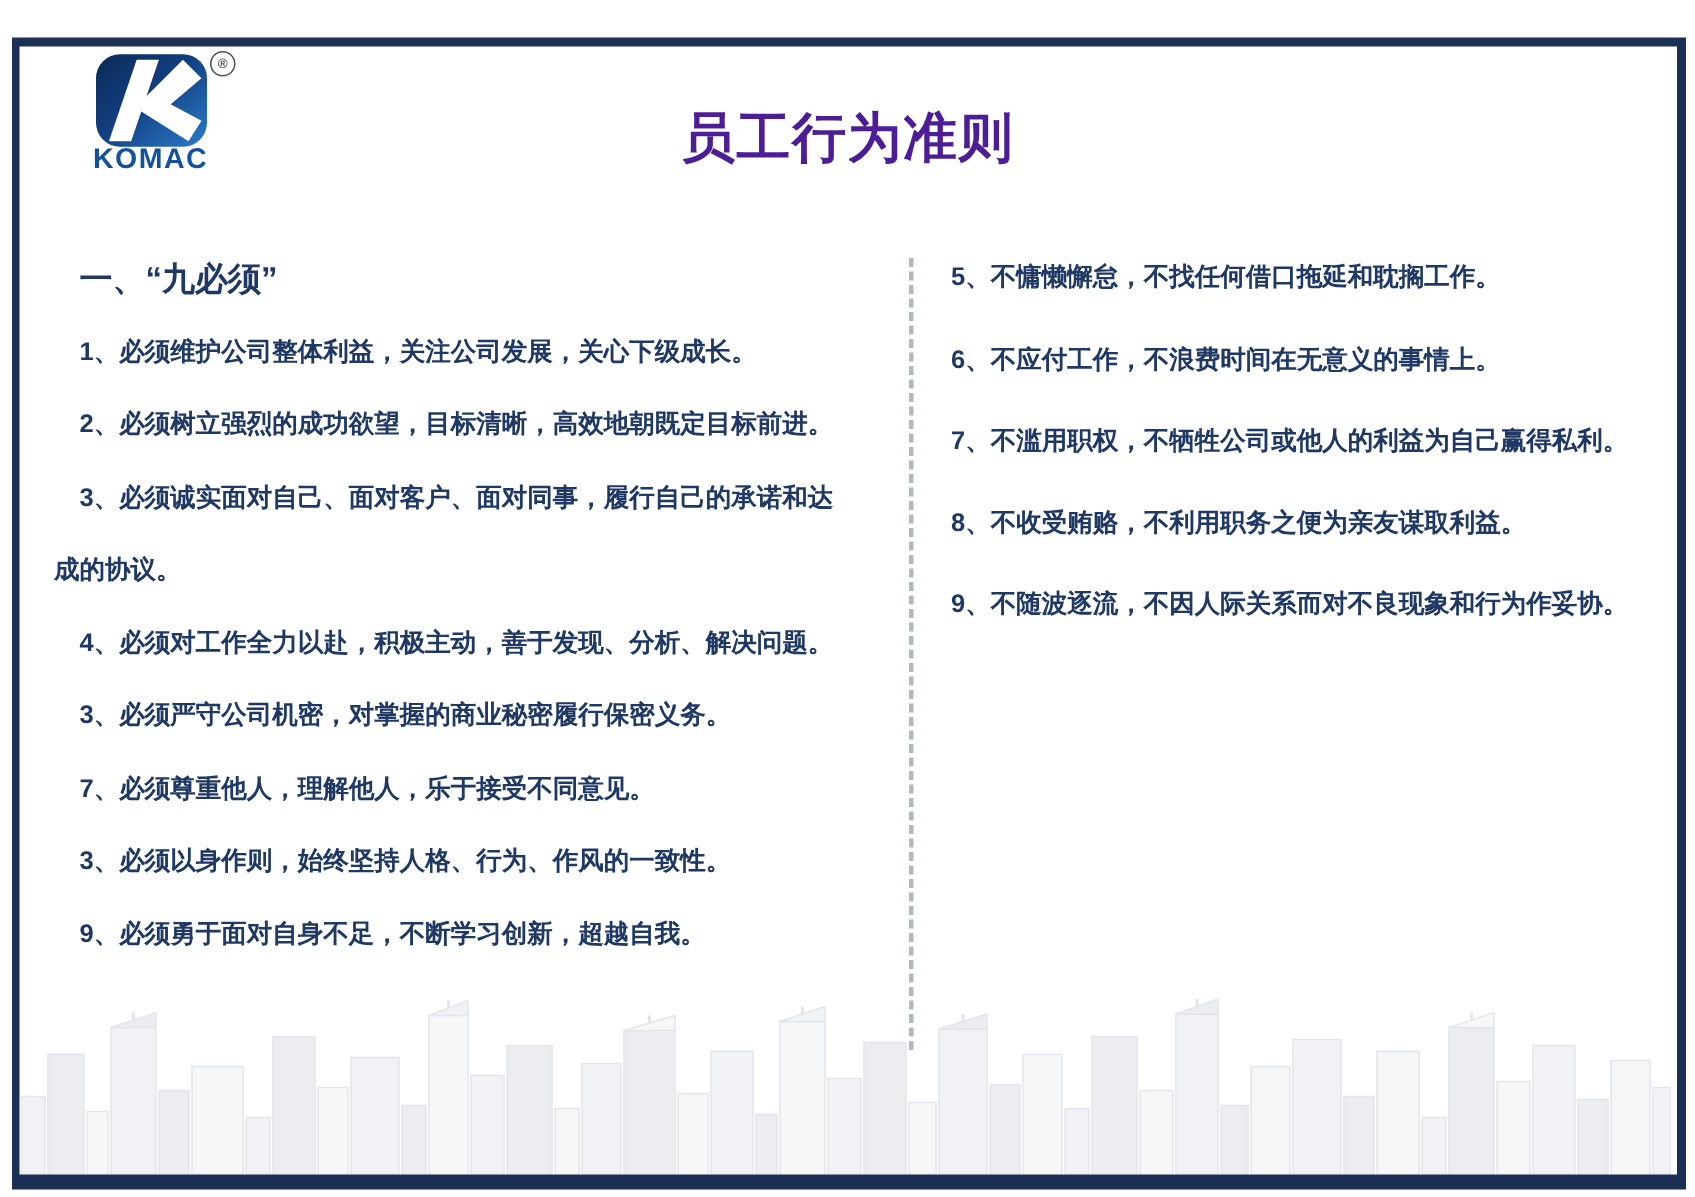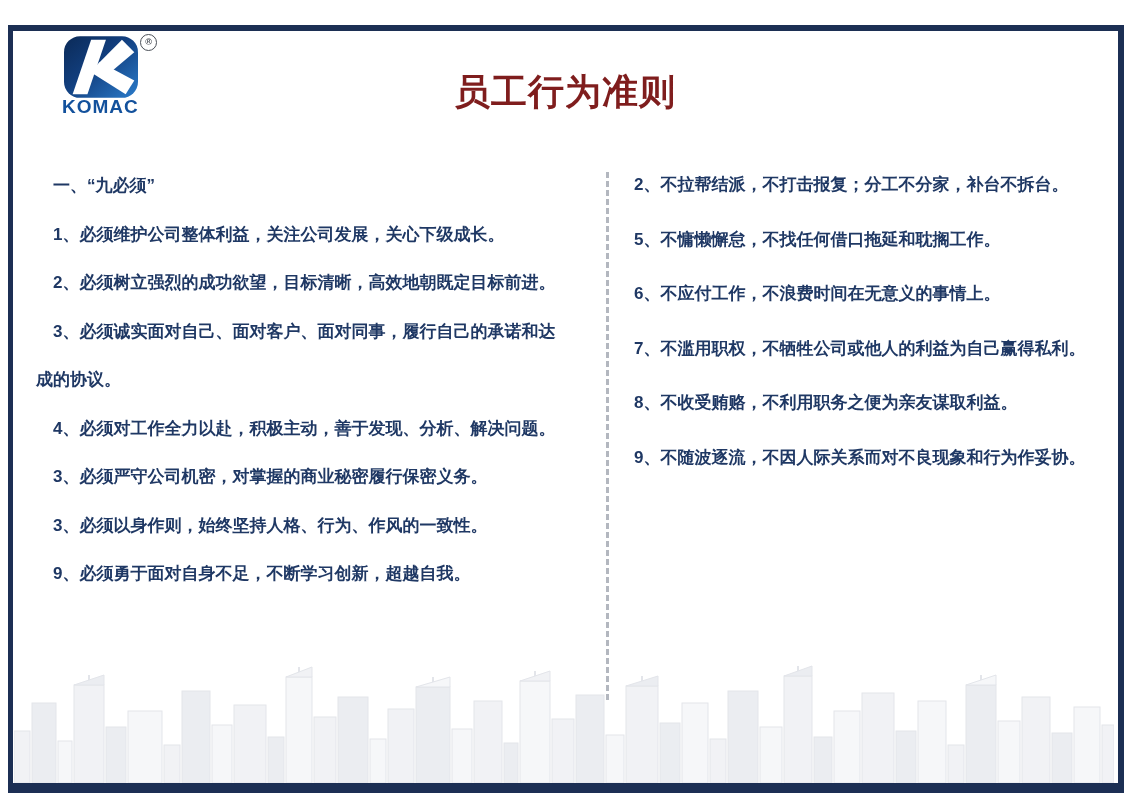--- a/index.html
+++ b/index.html
@@ -22,25 +22,25 @@
     position:absolute;left:76px;top:0;width:15px;height:15px;border:1px solid #4a4f57;border-radius:50%;
     color:#4a4f57;font-size:9px;font-weight:bold;line-height:14px;text-align:center;
   }
   .brand{
     position:absolute;left:-2px;top:62px;width:80px;text-align:left;
     font-size:19px;font-weight:bold;letter-spacing:1px;color:#13519c;
   }
   
   .title{
     position:absolute;left:0;right:0;top:68px;margin:0;text-align:center;z-index:2;
-    font-size:36px;font-weight:bold;letter-spacing:1px;color:#7f1d1d;
+    font-size:36px;font-weight:bold;letter-spacing:1px;color:#4c1d95;
   }
   
   .col{position:absolute;z-index:2;color:#1F3864;font-weight:bold;font-size:17px;}
-  .col h2{margin:0;font-size:17px;font-weight:bold;}
+  .col h2{margin:0;font-size:22px;font-weight:bold;}
   .col p{margin:0;}
   .col-left{left:36px;top:162px;width:536px;}
   .col-left h2,.col-left p{line-height:48.5px;text-indent:17px;}
   .col-right{left:628px;top:158px;width:482px;}
   .col-right h2,.col-right p{line-height:54.5px;text-indent:6px;}
   
   .divider{
     position:absolute;left:606px;top:172px;height:528px;width:0;
     border-left:3px dashed #b3b7bf;z-index:1;
   }
@@ -137,28 +137,28 @@
 
   <h1 class="title">员工行为准则</h1>
 
   <section class="col col-left">
     <h2>一、“九必须”</h2>
     <p>1、必须维护公司整体利益，关注公司发展，关心下级成长。</p>
     <p>2、必须树立强烈的成功欲望，目标清晰，高效地朝既定目标前进。</p>
     <p>3、必须诚实面对自己、面对客户、面对同事，履行自己的承诺和达成的协议。</p>
     <p>4、必须对工作全力以赴，积极主动，善于发现、分析、解决问题。</p>
     <p>3、必须严守公司机密，对掌握的商业秘密履行保密义务。</p>
+    <p>7、必须尊重他人，理解他人，乐于接受不同意见。</p>
     <p>3、必须以身作则，始终坚持人格、行为、作风的一致性。</p>
     <p>9、必须勇于面对自身不足，不断学习创新，超越自我。</p>
   </section>
 
   <div class="divider"></div>
 
   <section class="col col-right">
-    <p>2、不拉帮结派，不打击报复；分工不分家，补台不拆台。</p>
     <p>5、不慵懒懈怠，不找任何借口拖延和耽搁工作。</p>
     <p>6、不应付工作，不浪费时间在无意义的事情上。</p>
     <p>7、不滥用职权，不牺牲公司或他人的利益为自己赢得私利。</p>
     <p>8、不收受贿赂，不利用职务之便为亲友谋取利益。</p>
     <p>9、不随波逐流，不因人际关系而对不良现象和行为作妥协。</p>
   </section>
 
 </div>
 
 </body></html>

